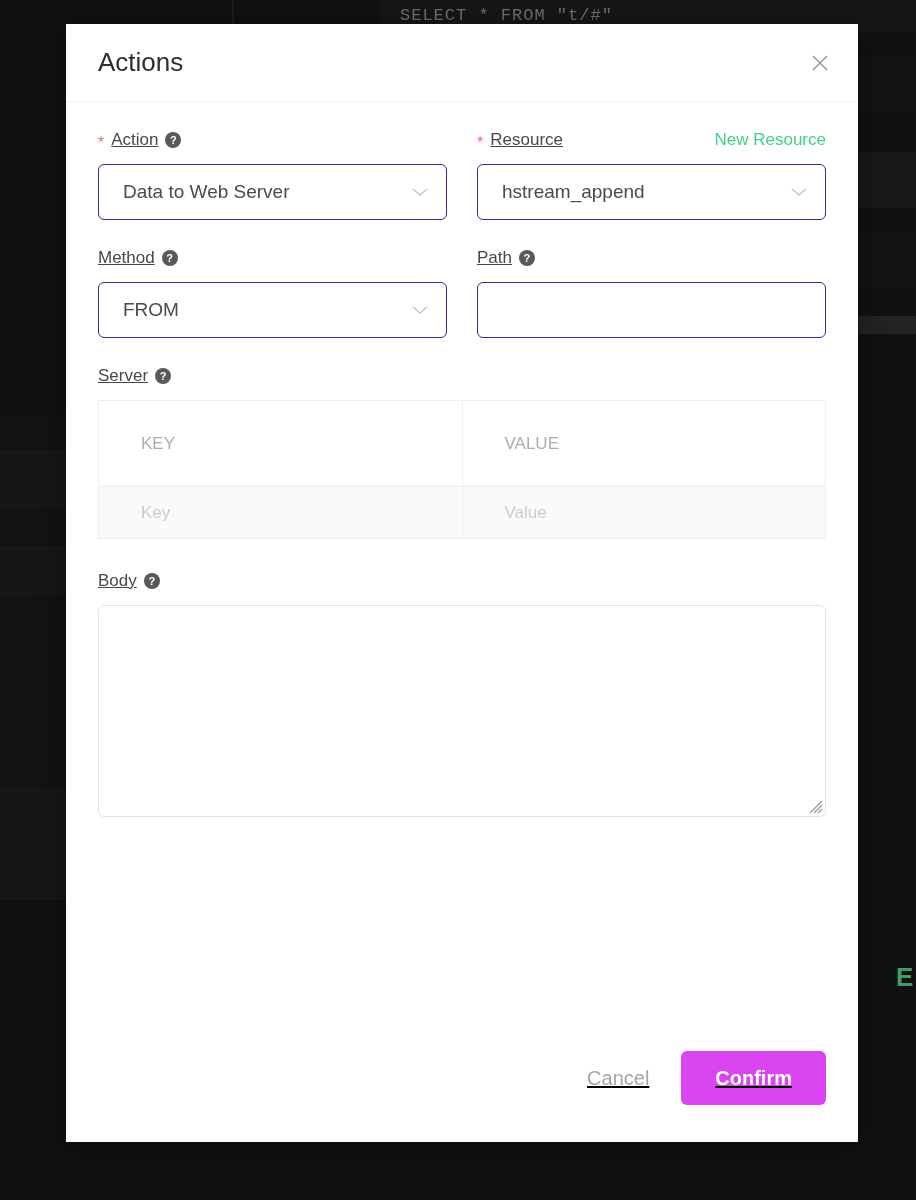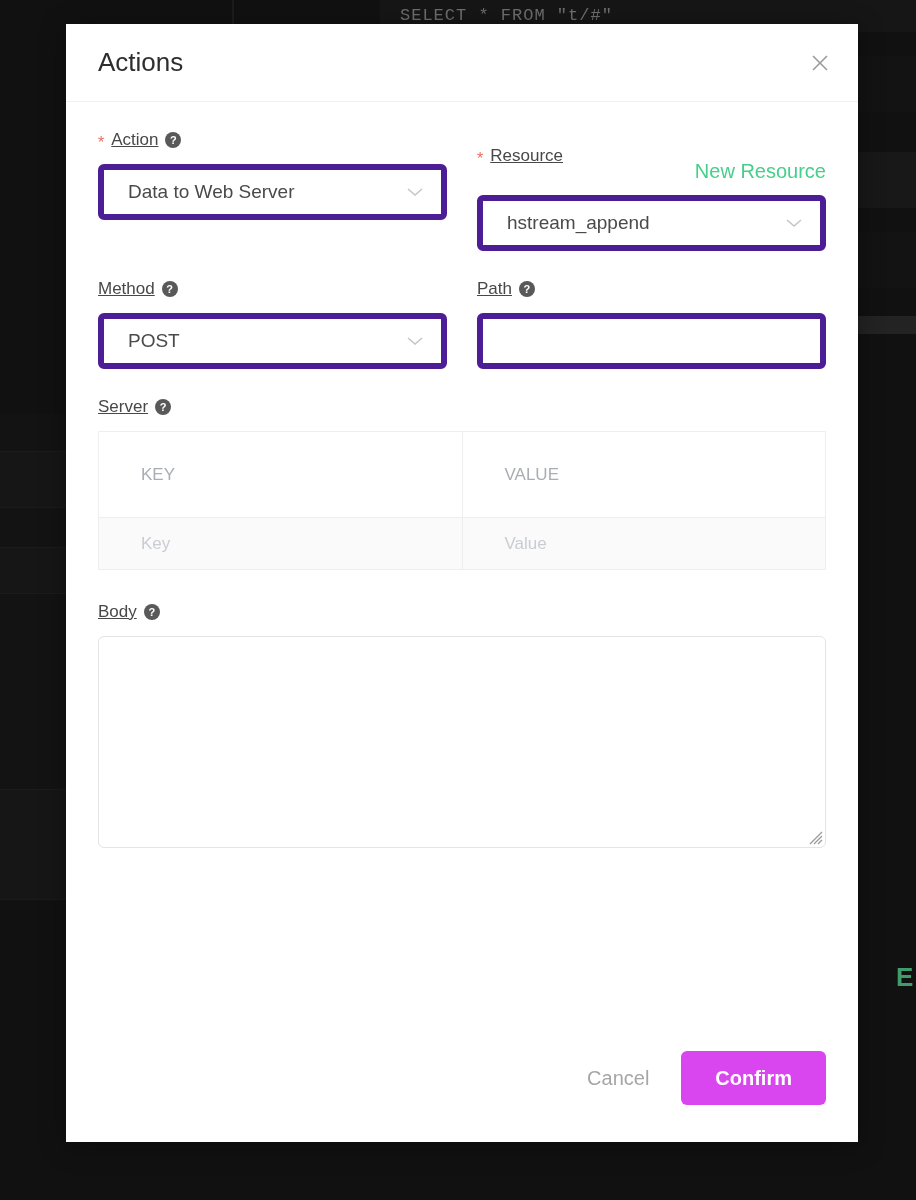--- a/index.html
+++ b/index.html
@@ -107,27 +107,27 @@
   .help-icon {
     display: inline-flex; align-items: center; justify-content: center;
     width: 16px; height: 16px; border-radius: 50%;
     background: #595959; color: #fff;
     font-size: 11px; font-weight: bold;
     font-family: "Liberation Sans", sans-serif;
     cursor: pointer; line-height: 1;
   }
   .link-right {
     margin-left: auto;
-    color: #46cf8b; font-size: 20px; cursor: pointer; margin-top: 32px;
+    color: #46cf8b; font-size: 17px; cursor: pointer;
   }
 
   .select-box, .text-box {
     position: relative;
     height: 56px;
-    border: 6px solid #4c1d95;
+    border: 1px solid #4c1d95;
     border-radius: 6px;
     background: #fff;
     display: flex; align-items: center;
     padding: 0 16px 0 24px;
     font-size: 19px;
     color: #4a4a4a;
     cursor: pointer;
   }
   .text-box { cursor: text; padding-left: 20px; color:#4a4a4a; }
   .select-value { flex: 1 1 auto; }
@@ -184,20 +184,21 @@
 
   
   #modal-footer {
     position: absolute;
     left: 0; right: 0; bottom: 0;
     height: 128px;
     display: flex; align-items: center; justify-content: flex-end;
     gap: 26px;
     padding-right: 32px;
     background: #fff;
+    text-decoration: underline;
   }
   #cancel-button {
     background: none; border: none;
     font-size: 20px; color: #a6a6a6;
     cursor: pointer;
     font-family: "Liberation Sans", sans-serif;
     padding: 10px 6px;
   }
   #confirm-button {
     background: #d946ef;
@@ -279,21 +280,21 @@
       </div>
     </div>
 
     <div class="row">
       <div class="col field">
         <div class="label-line">
           <span class="label-text">Method</span>
           <span class="help-icon">?</span>
         </div>
         <div class="select-box">
-          <span class="select-value">POST</span>
+          <span class="select-value">FROM</span>
           <span class="chev">
             <svg width="20" height="12" viewBox="0 0 20 12">
                 <polyline points="3,3 10,9 17,3" fill="none" stroke="#c5c5c8" stroke-width="1.5"></polyline>
               </svg>
           </span>
         </div>
       </div>
 
       <div class="col field">
         <div class="label-line">

